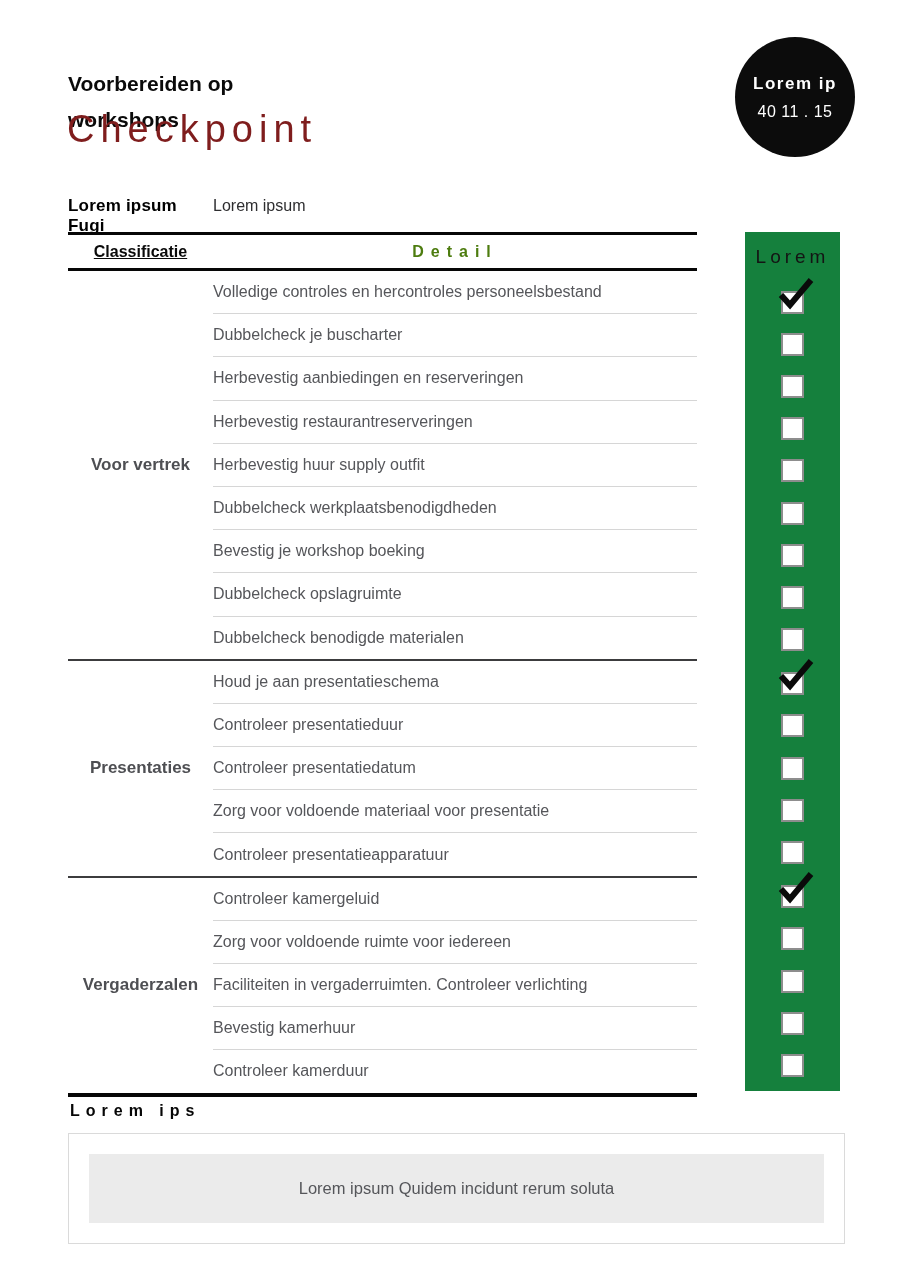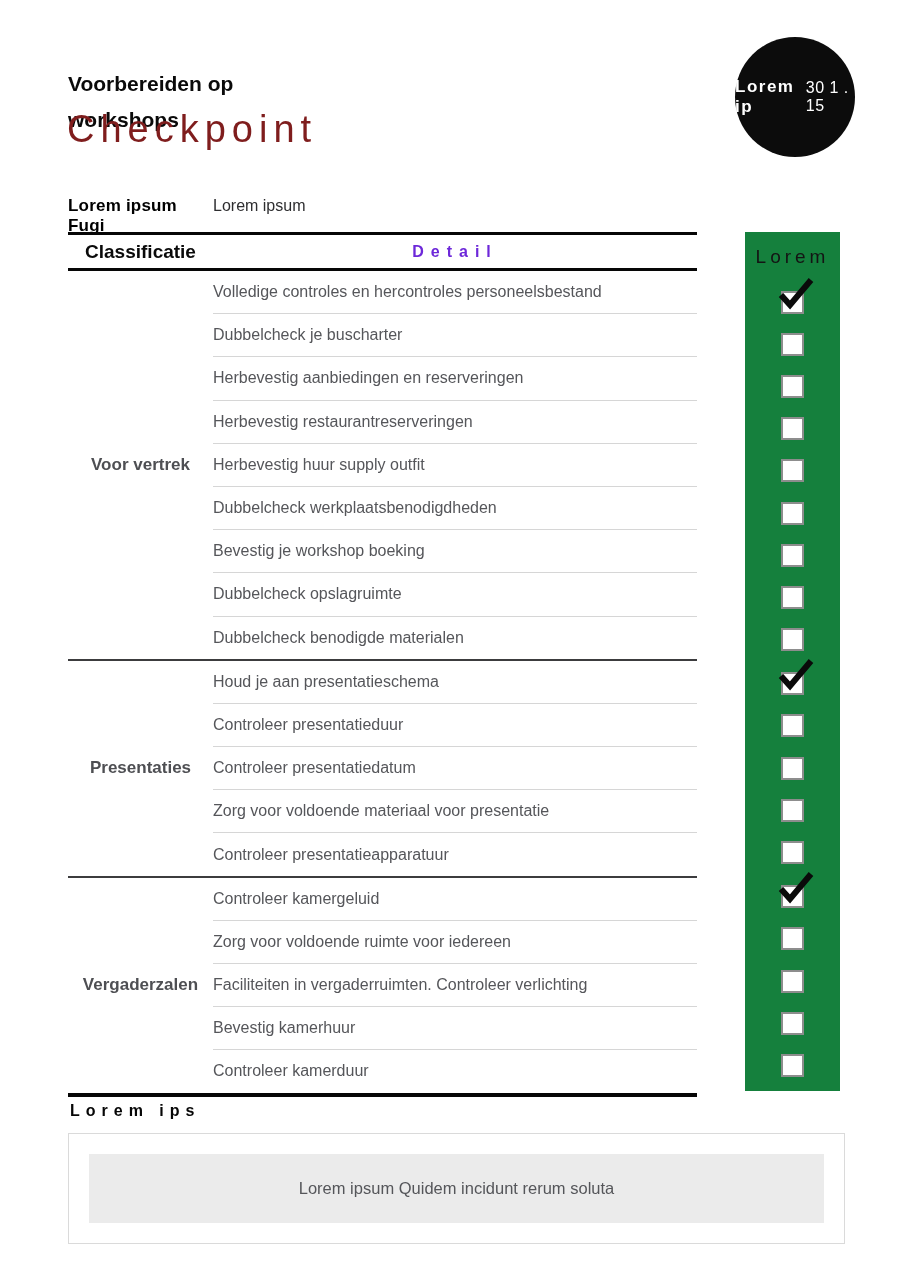--- a/index.html
+++ b/index.html
@@ -13,38 +13,38 @@
     position:absolute; left:68px; top:66px; width:230px;
     font-size:21px; font-weight:bold; color:#0a0a0a; line-height:36px;
   }
   .header-title {
     position:absolute; left:67px; top:108px;
     font-size:38px; font-weight:300; letter-spacing:6px; color:#7f1d1d;
   }
   .badge {
     position:absolute; left:735px; top:37px; width:120px; height:120px;
     border-radius:50%; background:#0c0c0c; color:#ffffff;
-    display:flex; flex-direction:row; align-items:center; justify-content:center; gap:9px;
+    display:flex; flex-direction:column; align-items:center; justify-content:center; gap:9px;
   }
   .badge-label { font-weight:bold; font-size:17px; letter-spacing:1.5px; }
   .badge-date  { font-size:16px; letter-spacing:0.5px; }
 
   
   .meta { position:absolute; left:68px; top:196px; display:flex; align-items:baseline; }
   .meta-label { width:145px; font-size:17px; font-weight:bold; color:#000; letter-spacing:0.2px; }
   .meta-value { font-size:16px; color:#2e2e30; }
 
   
   .table {
     position:absolute; left:68px; top:232px; width:629px;
     border-top:3px solid #060606; border-bottom:4px solid #060606;
   }
   .thead { display:flex; height:33px; align-items:center; border-bottom:3px solid #060606; }
-  .th-class  { width:145px; text-align:center; font-weight:bold; font-size:19px; color:#0a0a0a; }
-  .th-detail { flex:1; text-align:center; font-weight:bold; font-size:16px; letter-spacing:7px; color:#6d28d9; }
+  .th-class  { width:145px; text-align:center; font-weight:bold; font-size:16px; color:#0a0a0a;text-decoration:underline; }
+  .th-detail { flex:1; text-align:center; font-weight:bold; font-size:16px; letter-spacing:7px; color:#4d7c0f; }
 
   .section { display:flex; border-top:2px solid #3c3c3e; }
   .section:first-child { border-top:none; }
   .cat {
     width:145px; display:flex; align-items:center; justify-content:center;
     font-weight:bold; font-size:17px; color:#4e4f53; text-align:center;
   }
   .rows { flex:1; }
   .row {
     height:42.2px; display:flex; align-items:center;
@@ -88,21 +88,21 @@
 </head>
 <body>
 
 <div class="page">
 
   <div class="header-subtitle">Voorbereiden op workshops</div>
   <div class="header-title">Checkpoint</div>
 
   <div class="badge">
     <div class="badge-label">Lorem ip</div>
-    <div class="badge-date">30 1 . 15</div>
+    <div class="badge-date">40 11 . 15</div>
   </div>
 
   <div class="meta">
     <span class="meta-label">Lorem ipsum Fugi</span>
     <span class="meta-value">Lorem ipsum</span>
   </div>
 
   <div class="table">
     <div class="thead">
       <div class="th-class">Classificatie</div>

